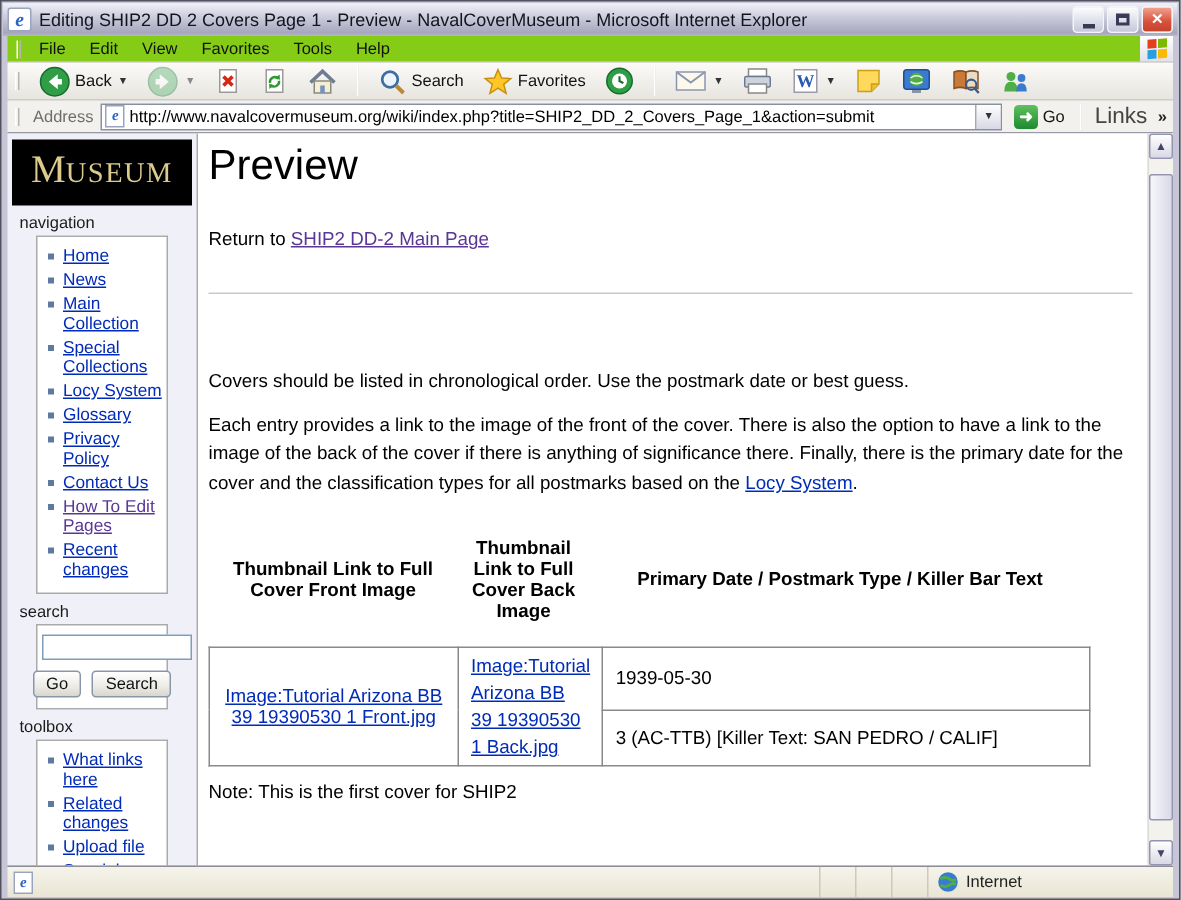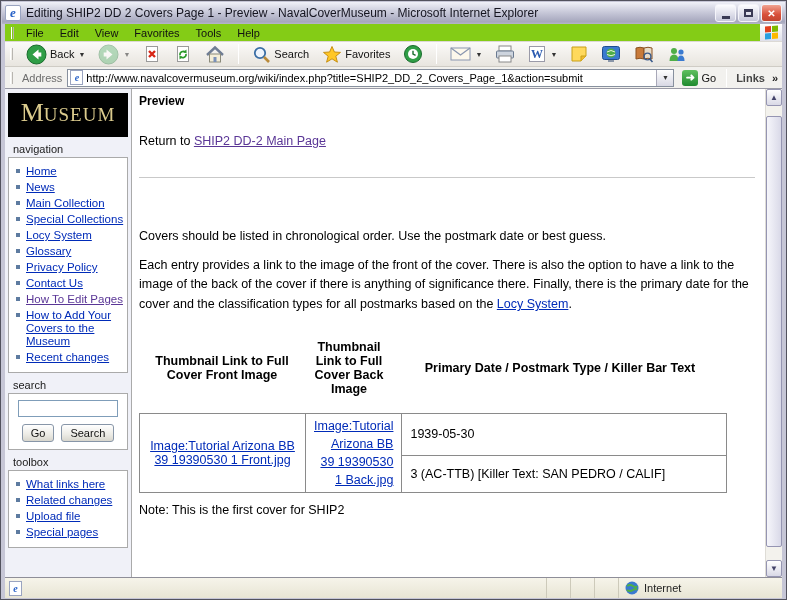--- a/index.html
+++ b/index.html
@@ -62,66 +62,66 @@
   }
   .addr-label { font-size:11px; color:#6d6d6d; }
   .addr-box { flex:1; height:18px; background:#fff; border:1px solid #87909e;
     display:flex; align-items:center; gap:3px; padding-left:2px; }
   .addr-box input { flex:1; border:none; outline:none; font-size:11px; font-family:"Liberation Sans",sans-serif; color:#000; height:14px; padding:0; }
   .addr-drop { width:17px; height:16px; background:linear-gradient(#fefefe,#d8d8e4); border-left:1px solid #a8a8b8;
     display:flex; align-items:center; justify-content:center; font-size:7px; color:#333; }
   .go-btn { display:flex; align-items:center; gap:3px; font-size:11px; color:#111; padding:0 3px; }
   .go-ico { width:16px; height:16px; border-radius:3px; background:linear-gradient(#5fc05f,#1f8a2f); color:#fff;
     display:flex; align-items:center; justify-content:center; font-size:11px; font-weight:bold; }
-  .links-lbl { font-size:11px; color:#444; padding:0 2px;font-weight:bold; }
+  .links-lbl { font-size:15px; color:#444; padding:0 2px; }
   .chev { font-size:11px; color:#222; font-weight:bold; }
   .asep { width:1px; height:18px; background:#c9c6bf; border-right:1px solid #fff; margin:0 2px; }
 
   
   .viewport { position:absolute; left:4px; right:4px; top:88px; bottom:22px; display:flex; background:#f0f1f8; }
 
   
   .sidebar { width:126px; padding:3px 2px 0 2px; font-size:11.5px; overflow:hidden; }
   .logo-box { height:44px; background:#000; display:flex; align-items:baseline; justify-content:center;
     margin:1px 1px 5px 1px; padding-top:7px; }
   .logo-box .big { font:26px/26px "Liberation Serif", serif; color:#dbcb8d; }
   .logo-box .rest { font:19px/19px "Liberation Serif", serif; color:#dbcb8d; letter-spacing:1px; }
   .portlet-title { font-size:11px; color:#1a1a1a; margin:6px 0 2px 6px; }
-  .pbody { background:#fff; border:1px solid #aaa; padding:4px 2px 5px 2px; margin:0 1px; }
+  .pbody { background:#fff; border:1px solid #aaa; padding:4px 2px 5px 2px; margin:0 17px; }
   .pbody ul { margin:0; padding:0 0 0 15px; list-style:none; }
   .pbody li { position:relative; margin:3px 0; line-height:13px; }
   .pbody li::before { content:""; position:absolute; left:-10px; top:4px; width:4px; height:4px; background:#5d7ba0; }
   a { text-decoration:underline; }
   a.blue { color:#002bb8; }
   a.visited { color:#5a3696; }
   .search-body { text-align:center; padding:6px 3px 7px 3px; }
   .search-input { width:100px; height:17px; border:1px solid #7f9db9; font-size:11px; padding:0 2px; }
   .search-btns { margin-top:7px; display:flex; justify-content:center; gap:7px; }
   .xp-btn { font-size:11px; font-family:"Liberation Sans",sans-serif; color:#111;
     background:linear-gradient(#ffffff,#ecebe5 60%,#d8d6cd); border:1px solid #8896a8; border-radius:3px;
     padding:2px 8px; }
 
   
   .main { flex:1; background:#fff; border-left:1px solid #aaa; padding:2px 10px 0 7px;
     font-size:12.5px; color:#000; overflow:hidden; }
-  .h-preview { font-size:12px; font-weight:bold; margin:3px 0 0 0; }
+  .h-preview { font-size:28px; font-weight:normal; margin:3px 0 0 0; }
   .warning { color:#e00000; font-size:12px; text-align:center; margin-top:9px; }
   .return-line { margin-top:26px; }
   hr.rule { border:none; border-top:1px solid #c9c9c9; height:0; }
   .rule1 { margin:29px 0 0 0; }
   .para1 { margin-top:51px; }
   .para2 { margin-top:7px; line-height:1.58; }
   .cover-headers { display:flex; align-items:center; width:588px; margin-top:25px; font-weight:bold; text-align:center; }
   .ch1 { width:166px; padding:0 12px; }
   .ch2 { width:88px; }
   .ch3 { flex:1; }
   table.covers { border-collapse:collapse; margin-top:17px; width:588px; }
   table.covers td { border:1px solid #8a8a8a; padding:3px 8px; }
   td.c-front { width:166px; text-align:center; }
-  td.c-back { width:88px; text-align:right; line-height:1.45; }
+  td.c-back { width:88px; text-align:left; line-height:1.45; }
   td.c-date { height:38px; vertical-align:middle; }
   td.c-post { height:34px; vertical-align:middle; }
   .note { margin-top:10px; }
 
   
   .scrollbar { width:17px; background:#f3f2ed; border-left:1px solid #dedcd6; display:flex; flex-direction:column; padding:0; }
   .sbtn { height:17px; background:linear-gradient(#ffffff,#d9d9e6); border:1px solid #9595b2; border-radius:2px;
     color:#44446a; font-size:8px; display:flex; align-items:center; justify-content:center; }
   .strack-top { height:10px; }
   .sthumb { flex:1; background:linear-gradient(90deg,#f6f6fb,#d9d9e8); border:1px solid #9595b2; border-radius:2px; }
@@ -319,21 +319,20 @@
         <ul>
           <li><a href="#" class="blue">Home</a></li>
           <li><a href="#" class="blue">News</a></li>
           <li><a href="#" class="blue">Main Collection</a></li>
           <li><a href="#" class="blue">Special Collections</a></li>
           <li><a href="#" class="blue">Locy System</a></li>
           <li><a href="#" class="blue">Glossary</a></li>
           <li><a href="#" class="blue">Privacy Policy</a></li>
           <li><a href="#" class="blue">Contact Us</a></li>
           <li><a href="#" class="visited">How To Edit Pages</a></li>
-          <li><a href="#" class="blue">How to Add Your Covers to the Museum</a></li>
           <li><a href="#" class="blue">Recent changes</a></li>
         </ul>
       </div>
       <div class="portlet-title">search</div>
       <div class="pbody search-body">
         <input class="search-input" style="">
         <div class="search-btns">
           <button class="xp-btn">Go</button>
           <button class="xp-btn">Search</button>
         </div>

